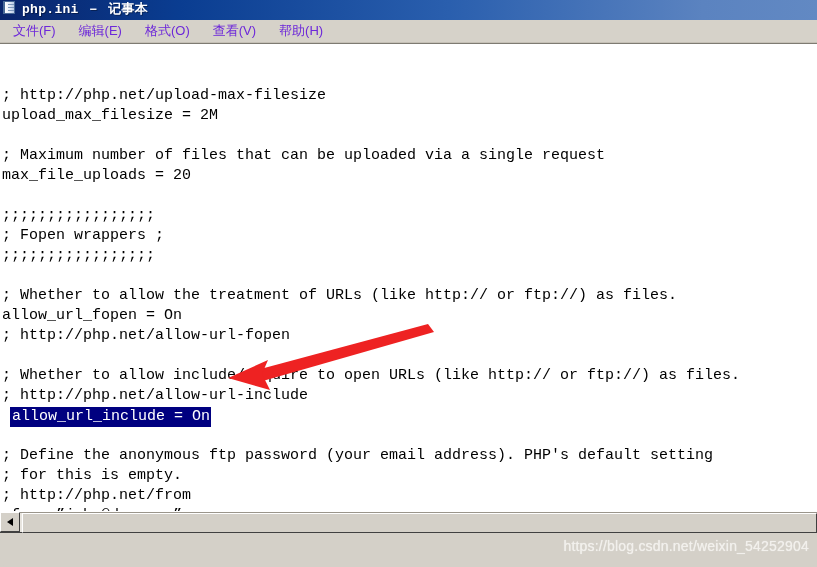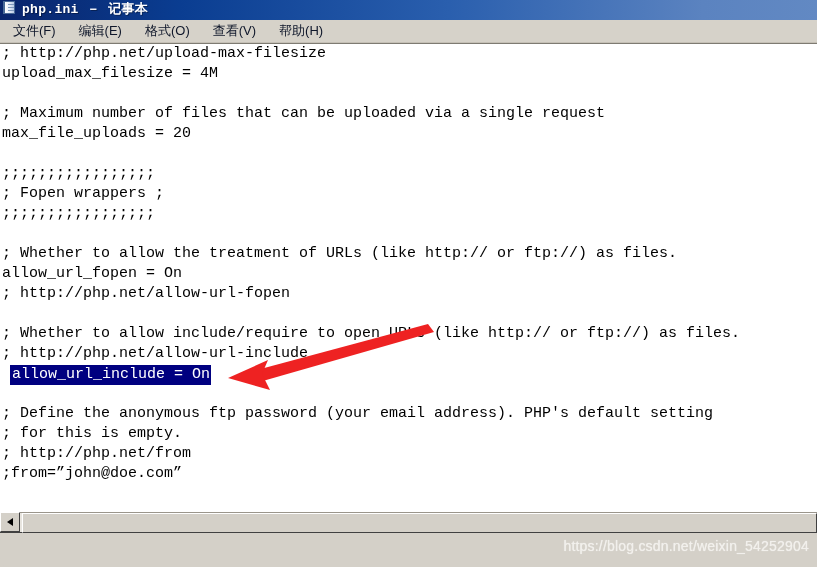--- a/index.html
+++ b/index.html
@@ -78,21 +78,21 @@
     height: 23px;
     background: #d6d2c9;
     display: flex;
     align-items: center;
     box-sizing: border-box;
     border-bottom: 1px solid #c5c0b6;
   }
   .menu-item {
     font-family: "Liberation Sans", "DejaVu Sans", sans-serif;
     font-size: 13px;
-    color: #0f172a;
+    color: #6d28d9;
     padding: 2px 9px;
     margin-left: 5px;
     white-space: nowrap;
     cursor: default;
   }
   .menu-item:first-child { margin-left: 4px; }
 
   
   .editor-outer {
     position: absolute;
@@ -101,20 +101,21 @@
     height: 468px;
     background: #ffffff;
     border-top: 1px solid #7e7b72;
     box-sizing: border-box;
     overflow: hidden;
   }
   .editor-inner {
     position: relative;
     width: 100%;
     height: 100%;
+    margin-top: 42px;
   }
   .code-line {
     position: relative;
     height: 20px;
     line-height: 20px;
     font-family: "Liberation Mono", "DejaVu Sans Mono", monospace;
     font-size: 15px;
     color: #000000;
     white-space: pre;
     padding-left: 2px;
@@ -234,21 +235,21 @@
     <div class="menu-item">文件(F)</div>
     <div class="menu-item">编辑(E)</div>
     <div class="menu-item">格式(O)</div>
     <div class="menu-item">查看(V)</div>
     <div class="menu-item">帮助(H)</div>
   </div>
 
   <div class="editor-outer">
     <div class="editor-inner">
       <div class="code-line">; http://php.net/upload-max-filesize</div>
-      <div class="code-line">upload_max_filesize = 4M</div>
+      <div class="code-line">upload_max_filesize = 2M</div>
       <div class="code-line"></div>
       <div class="code-line">; Maximum number of files that can be uploaded via a single request</div>
       <div class="code-line">max_file_uploads = 20</div>
       <div class="code-line"></div>
       <div class="code-line">;;;;;;;;;;;;;;;;;</div>
       <div class="code-line">; Fopen wrappers ;</div>
       <div class="code-line">;;;;;;;;;;;;;;;;;</div>
       <div class="code-line"></div>
       <div class="code-line">; Whether to allow the treatment of URLs (like http:// or ftp://) as files.</div>
       <div class="code-line">allow_url_fopen = On</div>

